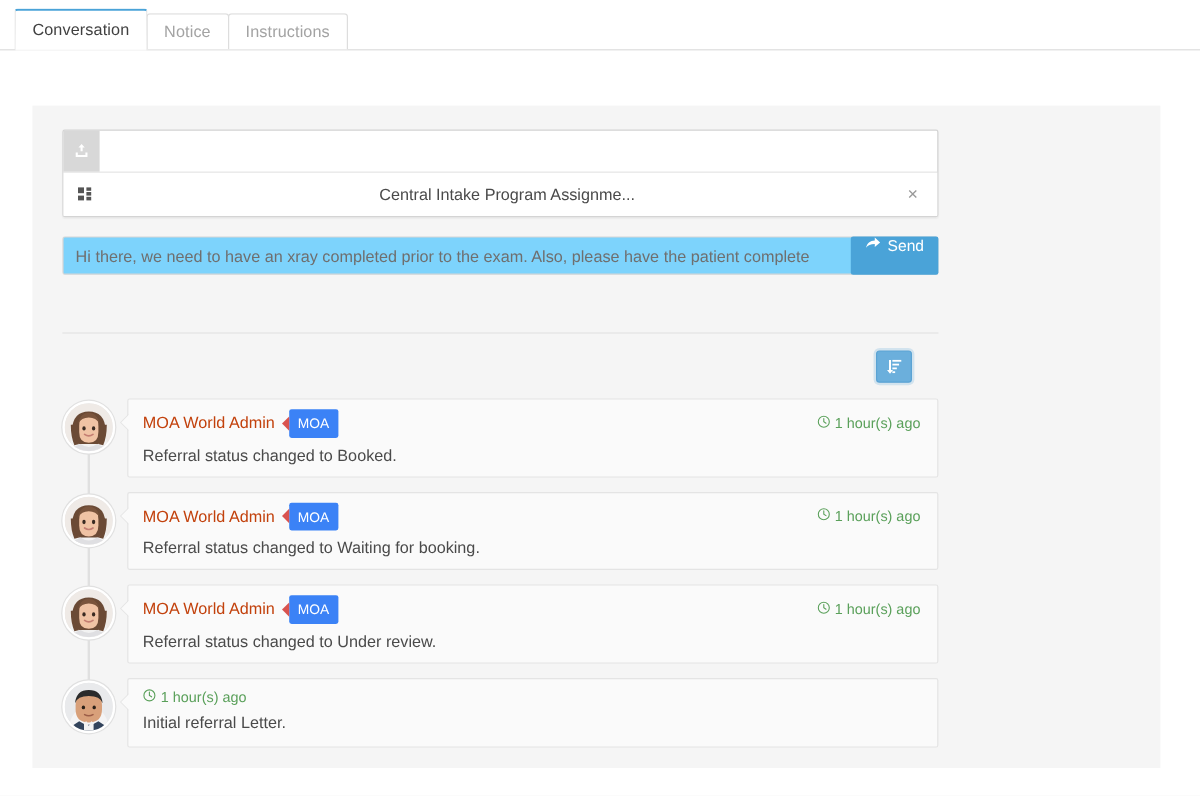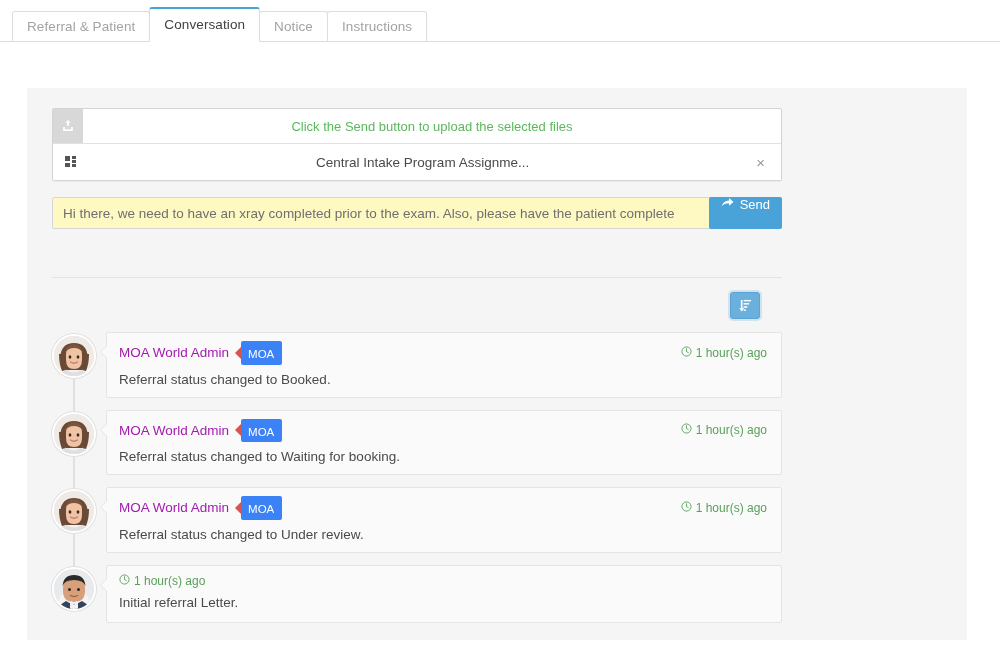--- a/index.html
+++ b/index.html
@@ -164,21 +164,21 @@
     margin-top: 16px;
     height: 32px;
   }
   .composer-input {
     box-sizing: border-box;
     width: 100%;
     height: 32px;
     padding: 0 78px 0 10px;
     border: 1px solid #d6d6d6;
     border-radius: 2px;
-    background: #fef9c3;
+    background: #7dd3fc;
     color: #6f6f6f;
     font-family: "Liberation Sans", sans-serif;
     font-size: 13.5px;
     outline: none;
   }
   .send-btn {
     position: absolute;
     right: 0;
     top: 0;
     height: 32px;
@@ -291,21 +291,21 @@
     justify-content: space-between;
   }
   .author-wrap {
     display: flex;
     align-items: center;
   }
   .author {
     font-size: 13.5px;
     cursor: pointer;
   }
-  .author.moa { color: #a21caf; }
+  .author.moa { color: #c2410c; }
   .author.dr  { color: #7da24f; }
   .role-badge {
     position: relative;
     margin-left: 12px;
     background: #3b82f6;
     color: #ffffff;
     font-size: 11.5px;
     line-height: 1;
     padding: 8px 8px 4px 7px;
     border-radius: 2px;
@@ -334,39 +334,37 @@
     margin-top: 7px;
     color: #4a4a4a;
     font-size: 13.5px;
   }
 </style>
 </head>
 <body>
 
 <div class="tabbar">
   <div class="tabs" id="tabs-container">
-      <div class="tab">Referral &amp; Patient</div>
       <div class="tab active">Conversation</div>
       <div class="tab">Notice</div>
       <div class="tab">Instructions</div>
     </div>
 </div>
 
 <div class="panel">
   <div class="panel-inner">
 
     <div class="upload-box">
       <div class="upload-head">
         <div class="upload-icon-cell">
           <svg width="14" height="14" viewBox="0 0 16 16" aria-hidden="true">
             <path fill="#ffffff" d="M8 1.2 L11 4.4 H9 V8 H7 V4.4 H5 Z"></path>
             <path fill="#ffffff" d="M2.4 9.2 h2 v2.4 h7.2 V9.2 h2 v4.4 H2.4 Z"></path>
           </svg>
         </div>
-        <div class="upload-hint">Click the Send button to upload the selected files</div>
       </div>
       <div class="upload-file-row">
         <span class="file-grid-icon">
           <svg width="12" height="12" viewBox="0 0 12 12" aria-hidden="true">
             <rect x="0" y="0" width="5" height="5" fill="#555"></rect>
             <rect x="7" y="0" width="4" height="3" fill="#555"></rect>
             <rect x="7" y="4" width="4" height="3" fill="#555"></rect>
             <rect x="0" y="7" width="5" height="4" fill="#555"></rect>
             <rect x="7" y="8" width="4" height="3" fill="#555"></rect>
           </svg>

